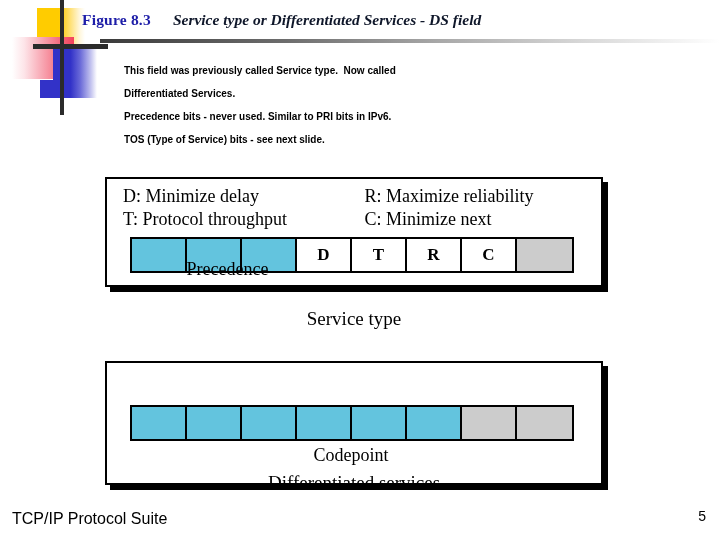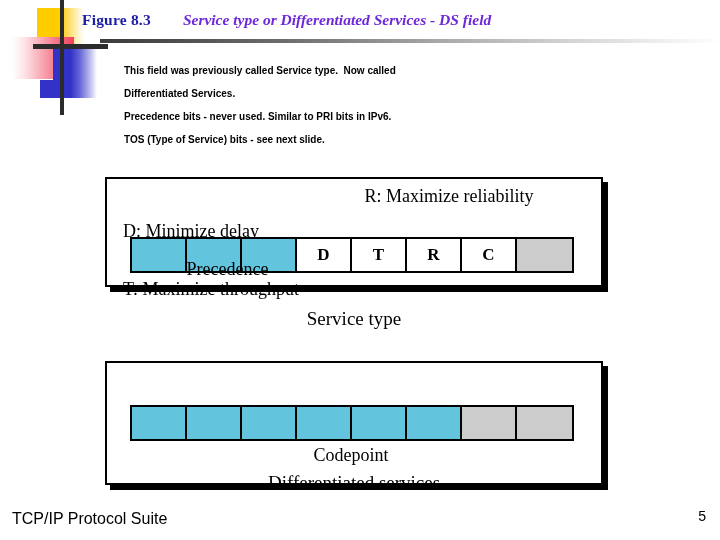--- a/index.html
+++ b/index.html
@@ -47,22 +47,22 @@
     position: absolute; left: 82px; top: 11px; width: 620px; height: 24px;
     white-space: nowrap;
   }
   .fig-num {
     font-family: "Liberation Serif", serif;
     font-weight: bold; font-size: 15.5px; color: #1d1da8;
     letter-spacing: .2px;
   }
   .fig-title {
     font-family: "Liberation Serif", serif;
-    font-weight: bold; font-style: italic; font-size: 15.5px; color: #6d28d9;
-    margin-left: 32px;
+    font-weight: bold; font-style: italic; font-size: 15.5px; color: #0f172a;
+    margin-left: 22px;
   }
   .rule {
     position: absolute; left: 100px; top: 39px; width: 620px; height: 4px;
     background: linear-gradient(90deg, #3a3a3a 0%, #6d6d6d 30%, #a9a9a9 55%, #d8d8d8 78%, #ffffff 100%);
   }
 
   
   .body-text {
     position: absolute; left: 124px; top: 59px; width: 560px;
     font-family: "Liberation Sans", sans-serif;
@@ -81,21 +81,21 @@
   }
   #panel-service { left: 105px; top: 177px; width: 498px; height: 110px; }
   #panel-ds      { left: 105px; top: 341px; width: 498px; height: 124px; margin-top: 20px; }
 
   .legend {
     position: absolute; left: 16px; top: 6px; width: 470px;
     font-family: "Liberation Serif", serif;
     font-size: 18px; color: #000000; line-height: 23px;
   }
   .legend-row { display: flex; }
-  .legend-col-a { width: 216px; margin-top: 35px; }
+  .legend-col-a { width: 216px; }
   .legend-col-b { width: 250px; margin-left: 44px; }
 
   
   .bits {
     position: absolute; display: flex; border: 2px solid #000000;
     box-sizing: content-box;
   }
   #bits-service { left: 23px; top: 58px; }
   #bits-ds      { left: 23px; top: 42px; }
   .bit {
@@ -164,21 +164,21 @@
 Precedence bits - never used. Similar to PRI bits in IPv6.
 TOS (Type of Service) bits - see next slide.</div>
 
 <div class="panel" id="panel-service">
   <div class="legend">
     <div class="legend-row">
       <span class="legend-col-a">D: Minimize delay</span>
       <span class="legend-col-b">R: Maximize reliability</span>
     </div>
     <div class="legend-row">
-      <span class="legend-col-a">T: Maximize throughput</span>
+      <span class="legend-col-a">T: Protocol throughput</span>
       <span class="legend-col-b">C: Minimize next</span>
     </div>
   </div>
 
   <div class="bits" id="bits-service">
     <div class="bit cyan"></div>
     <div class="bit cyan"></div>
     <div class="bit cyan"></div>
     <div class="bit white">D</div>
     <div class="bit white">T</div>

